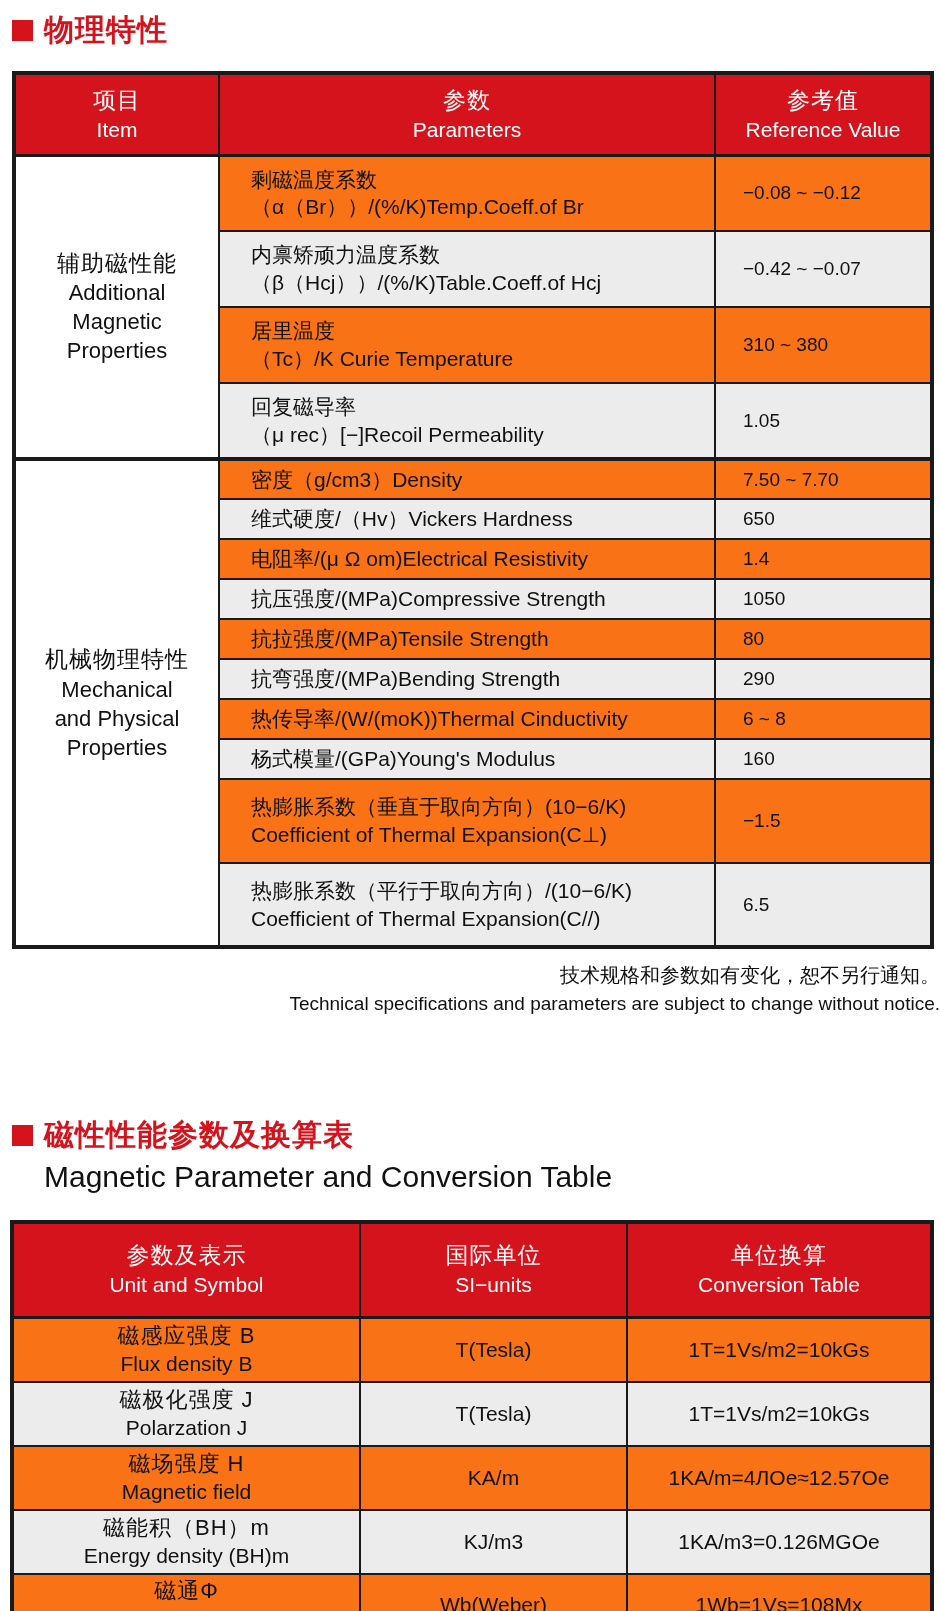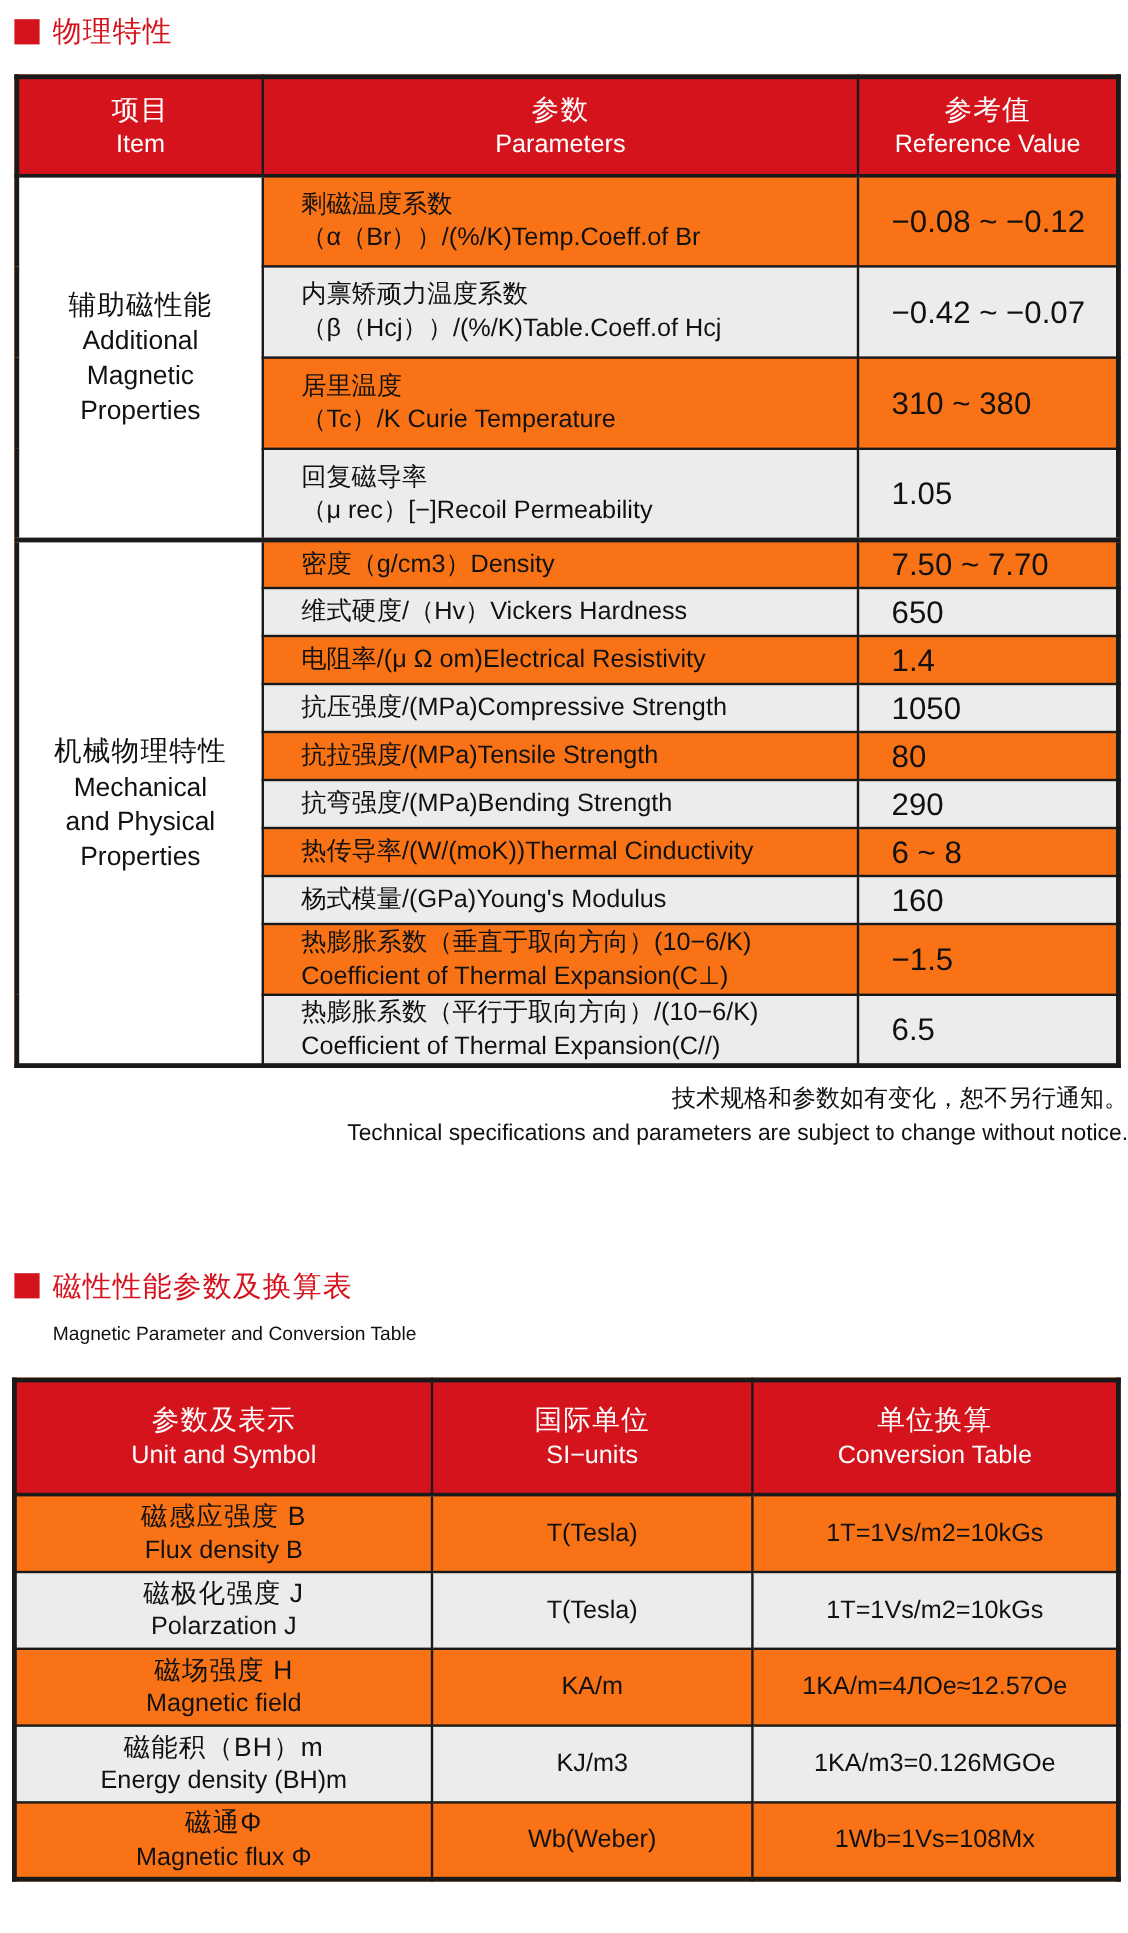--- a/index.html
+++ b/index.html
@@ -13,47 +13,47 @@
   body{
     width:940px;height:1611px;background:#ffffff;color:var(--ink);
     font-family:"Liberation Sans","DejaVu Sans",sans-serif;
     overflow:hidden;
   }
   .page{width:940px;height:1611px;position:relative;}
 
   
   .sec-title{display:flex;align-items:center;gap:11px;margin:10px 0 0 12px;}
   .sq{width:21px;height:21px;background:var(--red);flex:0 0 auto;}
-  .t-zh{color:var(--red);font-size:24px;letter-spacing:1px;}
+  .t-zh{color:var(--red);font-size:30px;letter-spacing:1px;font-weight:bold;}
   .t-en{color:var(--ink);font-size:25px;margin-left:2px;}
-  .sub-en{margin:16px 0 0 44px;font-size:16px;color:var(--ink);}
+  .sub-en{margin:4px 0 0 44px;font-size:30px;color:var(--ink);}
 
   
   table{border-collapse:collapse;table-layout:fixed;background:#f97316;}
   td,th{border:2px solid var(--border);padding:0;vertical-align:middle;font-weight:normal;}
   table.bordered{border:4px solid var(--border);}
   thead th{border-bottom:3px solid var(--border);}
 
   
   .t1{width:918px;margin:20px 0 0 12px;}
   .t1 col.c1{width:205px;}
   .t1 col.c2{width:496px;}
   .t1 col.c3{width:217px;}
   th.redhdr{background:var(--red);color:#fff;text-align:center;line-height:1.35;}
   th.redhdr .hz{font-size:23px;letter-spacing:1px;}
   th.redhdr .he{font-size:21px;}
   .h-hdr{height:82px;}
   .h2l{height:76px;}
   .h1l{height:40px;}
-  .hbig{height:59px;}
+  .hbig{height:84px;}
   td.item{text-align:center;line-height:1.32;background:#fff;}
   td.item .i-zh{font-size:23px;letter-spacing:1px;}
   td.item .i-en{font-size:22px;}
   td.param{padding-left:31px;font-size:21px;line-height:1.32;}
-  td.val{padding-left:27px;font-size:26px;}
+  td.val{padding-left:27px;font-size:19px;}
   tr.shaded td.param, tr.shaded td.val{background:var(--shaded);}
   tr.group-start td{border-top:4px solid var(--border);}
 
   
   .note{margin:12px 0 0 12px;line-height:1.45;text-align:right;}
   .note .n-zh{font-size:20px;}
   .note .n-en{font-size:19px;}
 
   
   .s2{margin-top:97px;}

